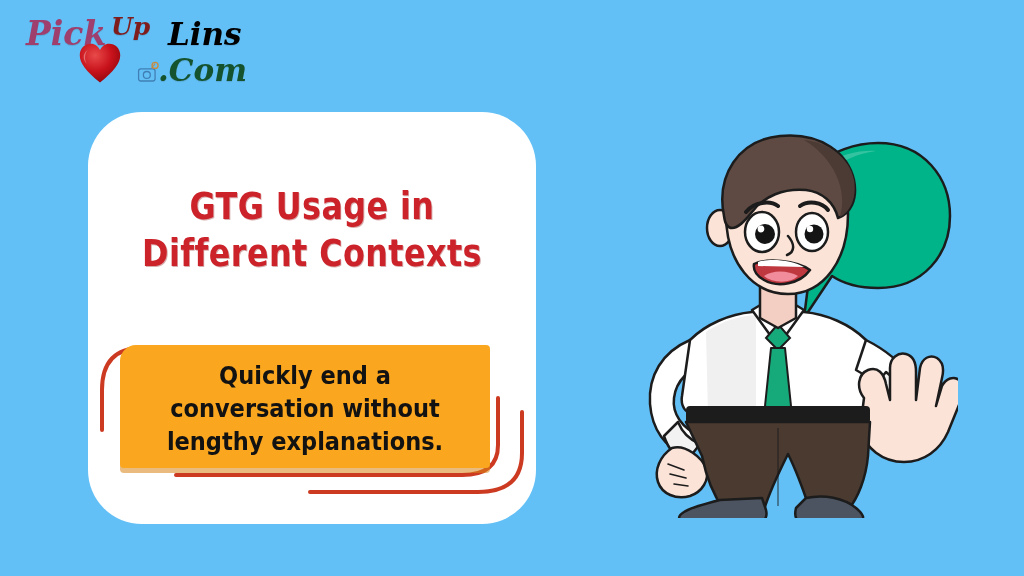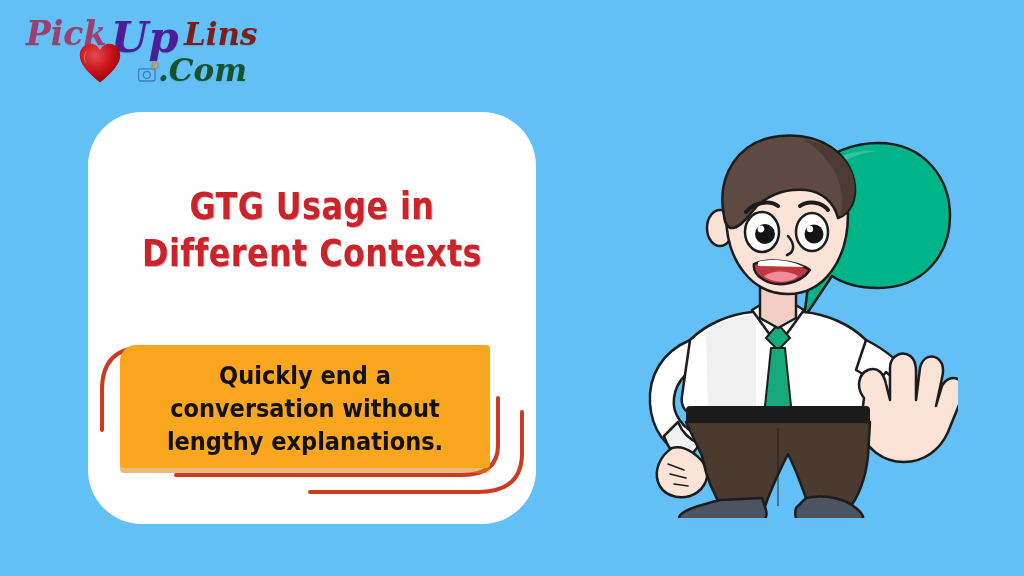--- a/index.html
+++ b/index.html
@@ -37,27 +37,27 @@
     white-space: nowrap;
     text-shadow: 0 1px 1px rgba(0,0,0,0.12);
   }
   #logo-pick {
     left: 8px; top: 8px;
     font-size: 33px;
     color: #9e3f6e;
   }
   #logo-up {
     left: 93px; top: 6px;
-    font-size: 43px;
-    color: #4c1d95;
+    font-size: 25px;
+    color: #7f1d1d;
   }
   #logo-lins {
-    left: 166px; top: 10px;
+    left: 150px; top: 10px;
     font-size: 31px;
-    color: #7f1d1d;
+    color: #000000;
   }
   #logo-com {
     left: 140px; top: 46px;
     font-size: 31px;
     color: #14532d;
   }
   #logo-heart {
     position: absolute;
     left: 60px;
     top: 36px;

